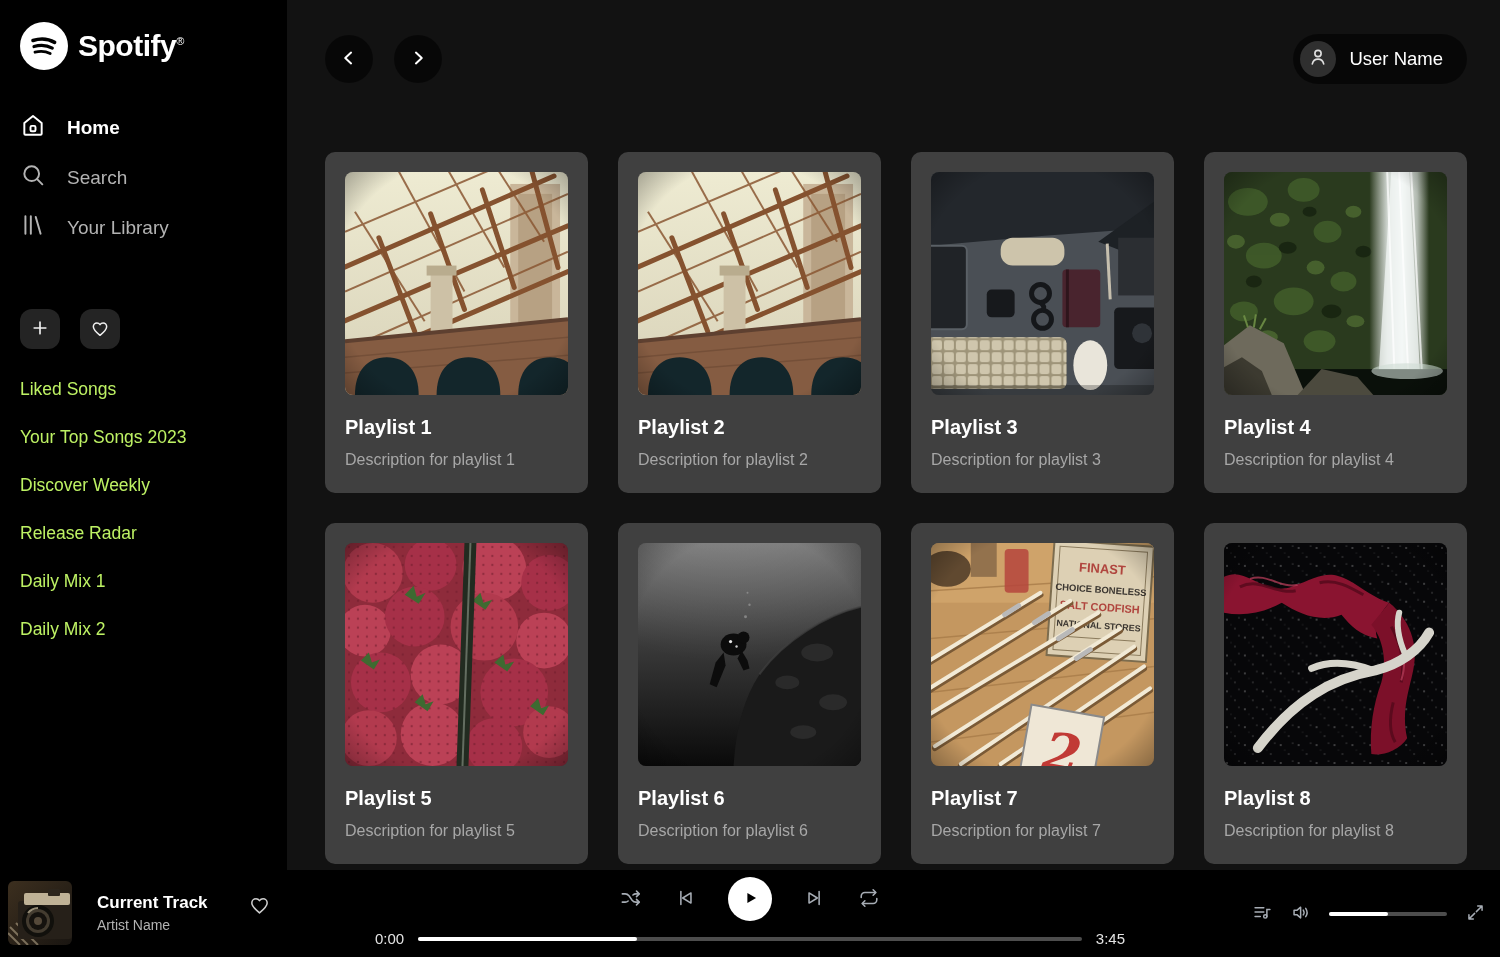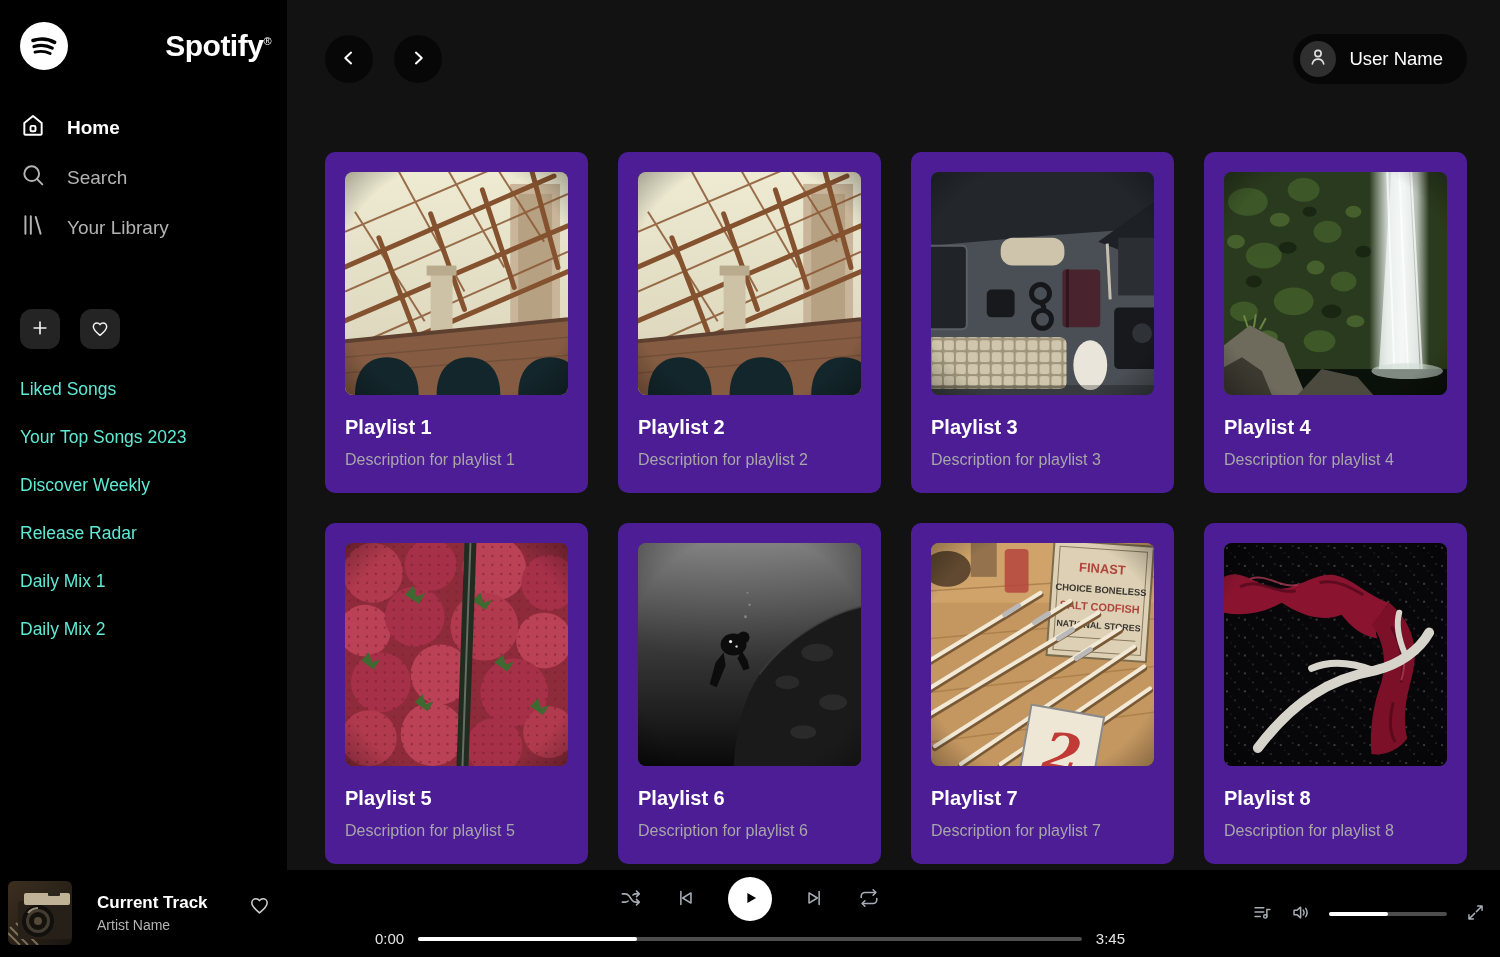--- a/index.html
+++ b/index.html
@@ -7,56 +7,56 @@
   body {
     width:1500px; height:957px; overflow:hidden;
     background:#000; color:#fff;
     font-family:"Liberation Sans", sans-serif;
     position:relative;
   }
   .layout { display:flex; height:870px; }
 
   
   .sidebar { width:287px; background:#000; padding:22px 16px 0 20px; flex-shrink:0; }
-  .logo { display:flex; align-items:center; gap:10px; cursor:pointer;justify-content:space-between; }
+  .logo { display:flex; align-items:center; gap:10px; cursor:pointer; }
   .logo svg { width:48px; height:48px; display:block; }
   .logo-text { font-size:30px; font-weight:700; letter-spacing:-0.5px; }
   .logo-tm { font-size:11px; vertical-align:super; font-weight:400; }
   .nav { margin-top:40px; display:flex; flex-direction:column; gap:15px; }
   .nav-item { display:flex; align-items:center; gap:21px; height:35px;
     color:#b3b3b3; font-size:19px; cursor:pointer; }
   .nav-item svg { width:26px; height:26px; }
   .nav-item.active { color:#fff; font-weight:700; }
   .sidebar-actions { margin-top:64px; display:flex; gap:20px; }
   .action-btn { width:40px; height:40px; border-radius:12px; background:#242424;
     border:none; color:#f0f0f0; display:flex; align-items:center; justify-content:center;
     cursor:pointer; padding:0; }
   .action-btn svg { width:20px; height:20px; }
   .playlist-list { margin-top:30px; display:flex; flex-direction:column; gap:27px; }
-  .playlist-link { color:#5eead4; font-size:17.5px; cursor:pointer; text-decoration:none; }
+  .playlist-link { color:#bef264; font-size:17.5px; cursor:pointer; text-decoration:none; }
 
   
   .main { flex:1; background:#121212; display:flex; flex-direction:column; overflow:hidden;gap:28px; }
   .topbar { display:flex; justify-content:space-between; align-items:center;
     padding:34px 33px 0 38px; }
   .nav-btns { display:flex; gap:21px; }
   .circle-btn { width:48px; height:48px; border-radius:50%; background:rgba(0,0,0,.58);
     border:none; color:#fff; display:flex; align-items:center; justify-content:center;
     cursor:pointer; padding:0; }
   .circle-btn svg { width:20px; height:20px; }
   .user-pill { display:flex; align-items:center; gap:13px; height:50px;
     background:rgba(0,0,0,.58); border:none; border-radius:25px;
     padding:7px 24px 7px 7px; color:#fff; font-size:18.5px; cursor:pointer; }
   .avatar { width:36px; height:36px; border-radius:50%; background:#2f2f2f;
     display:flex; align-items:center; justify-content:center; color:#e0e0e0; }
   .avatar svg { width:22px; height:22px; }
 
   .grid { display:grid; grid-template-columns:repeat(4,263px); gap:30px;
     padding:40px 32px 0 38px; }
-  .card { background:#4c1d95; border-radius:10px; padding:20px 20px 24px;
+  .card { background:#404040; border-radius:10px; padding:20px 20px 24px;
     cursor:pointer; height:341px; }
   .cover { width:223px; height:223px; border-radius:8px; overflow:hidden; background:#333; }
   .cover svg { width:100%; height:100%; display:block; }
   .card-title { margin:21px 0 0; font-size:20px; font-weight:700; color:#fff; }
   .card-desc { margin:12px 0 0; font-size:16px; color:#a7a7a7; }
 
   
   .player { position:absolute; left:0; bottom:0; width:1500px; height:87px; background:#000; }
   .now-playing { position:absolute; left:8px; top:11px; display:flex; align-items:center; }
   .album-art { width:64px; height:64px; border-radius:6px; overflow:hidden; flex-shrink:0; }

